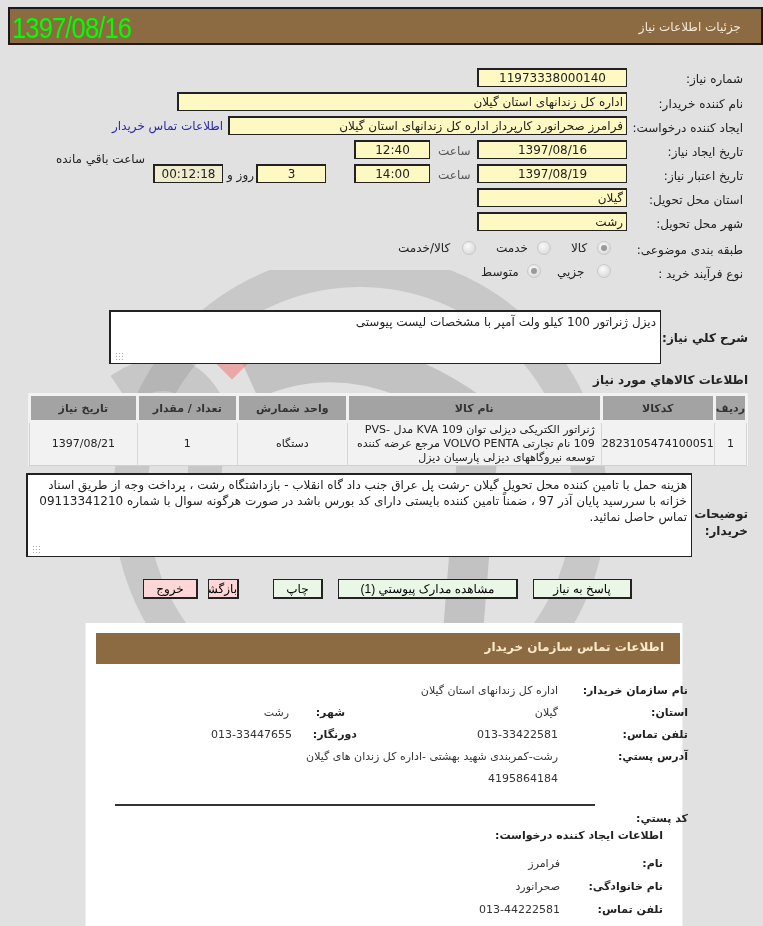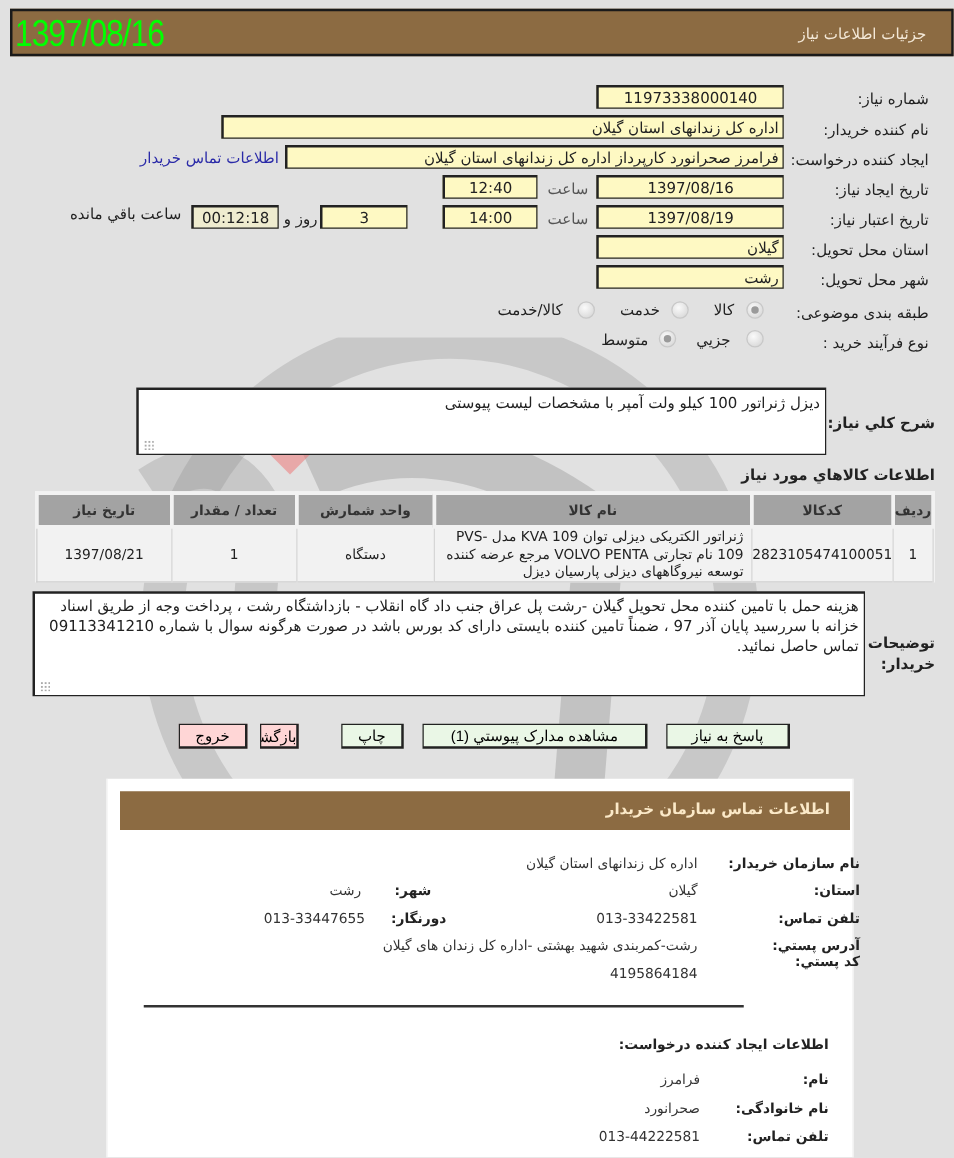--- a/index.html
+++ b/index.html
@@ -72,21 +72,21 @@
 <span class="lbl" style="left:438px;top:144px;color:#555;">ساعت</span>
 <div class="box" style="left:354px;top:140px;width:76px;">12:40</div>
 
 <span class="lbl" style="right:20px;top:169px;">تاریخ اعتبار نیاز:</span>
 <div class="box" style="left:477px;top:164px;width:150px;">1397/08/19</div>
 <span class="lbl" style="left:438px;top:168px;color:#555;">ساعت</span>
 <div class="box" style="left:354px;top:164px;width:76px;">14:00</div>
 <div class="box" style="left:256px;top:164px;width:70px;">3</div>
 <span class="lbl" style="left:227px;top:168px;">روز و</span>
 <div class="box tan" style="left:153px;top:164px;width:70px;">00:12:18</div>
-<span class="lbl" style="left:56px;top:164px;">ساعت باقي مانده</span>
+<span class="lbl" style="left:56px;top:152px;">ساعت باقي مانده</span>
 
 <span class="lbl" style="right:20px;top:193px;">استان محل تحویل:</span>
 <div class="box rtl" style="left:477px;top:188px;width:150px;">گیلان</div>
 
 <span class="lbl" style="right:20px;top:217px;">شهر محل تحویل:</span>
 <div class="box rtl" style="left:477px;top:212px;width:150px;">رشت</div>
 
 <span class="lbl" style="right:20px;top:243px;">طبقه بندی موضوعی:</span>
 <span class="radio on" style="left:597px;top:241px;"></span>
 <span class="lbl" style="left:571px;top:241px;">کالا</span>
@@ -158,21 +158,21 @@
 <span class="pv" style="right:474px;top:706px;">رشت</span>
 
 <span class="pl" style="right:75px;top:728px;">تلفن تماس:</span>
 <span class="pv" style="right:205px;top:728px;">013-33422581</span>
 <span class="pl" style="right:406px;top:728px;">دورنگار:</span>
 <span class="pv" style="right:471px;top:728px;">013-33447655</span>
 
 <span class="pl" style="right:75px;top:750px;">آدرس پستي:</span>
 <span class="pv" style="right:205px;top:750px;">رشت-کمربندی شهید بهشتی -اداره کل زندان های گیلان</span>
 
-<span class="pl" style="right:75px;top:763px;">کد پستي:</span>
+<span class="pl" style="right:75px;top:812px;">کد پستي:</span>
 <span class="pv" style="right:205px;top:772px;">4195864184</span>
 
 <div class="hr"></div>
 
 <span class="pl" style="right:100px;top:829px;">اطلاعات ایجاد کننده درخواست:</span>
 <span class="pl" style="right:100px;top:857px;">نام:</span>
 <span class="pv" style="right:203px;top:857px;">فرامرز</span>
 <span class="pl" style="right:100px;top:880px;">نام خانوادگی:</span>
 <span class="pv" style="right:203px;top:880px;">صحرانورد</span>
 <span class="pl" style="right:100px;top:903px;">تلفن تماس:</span>

